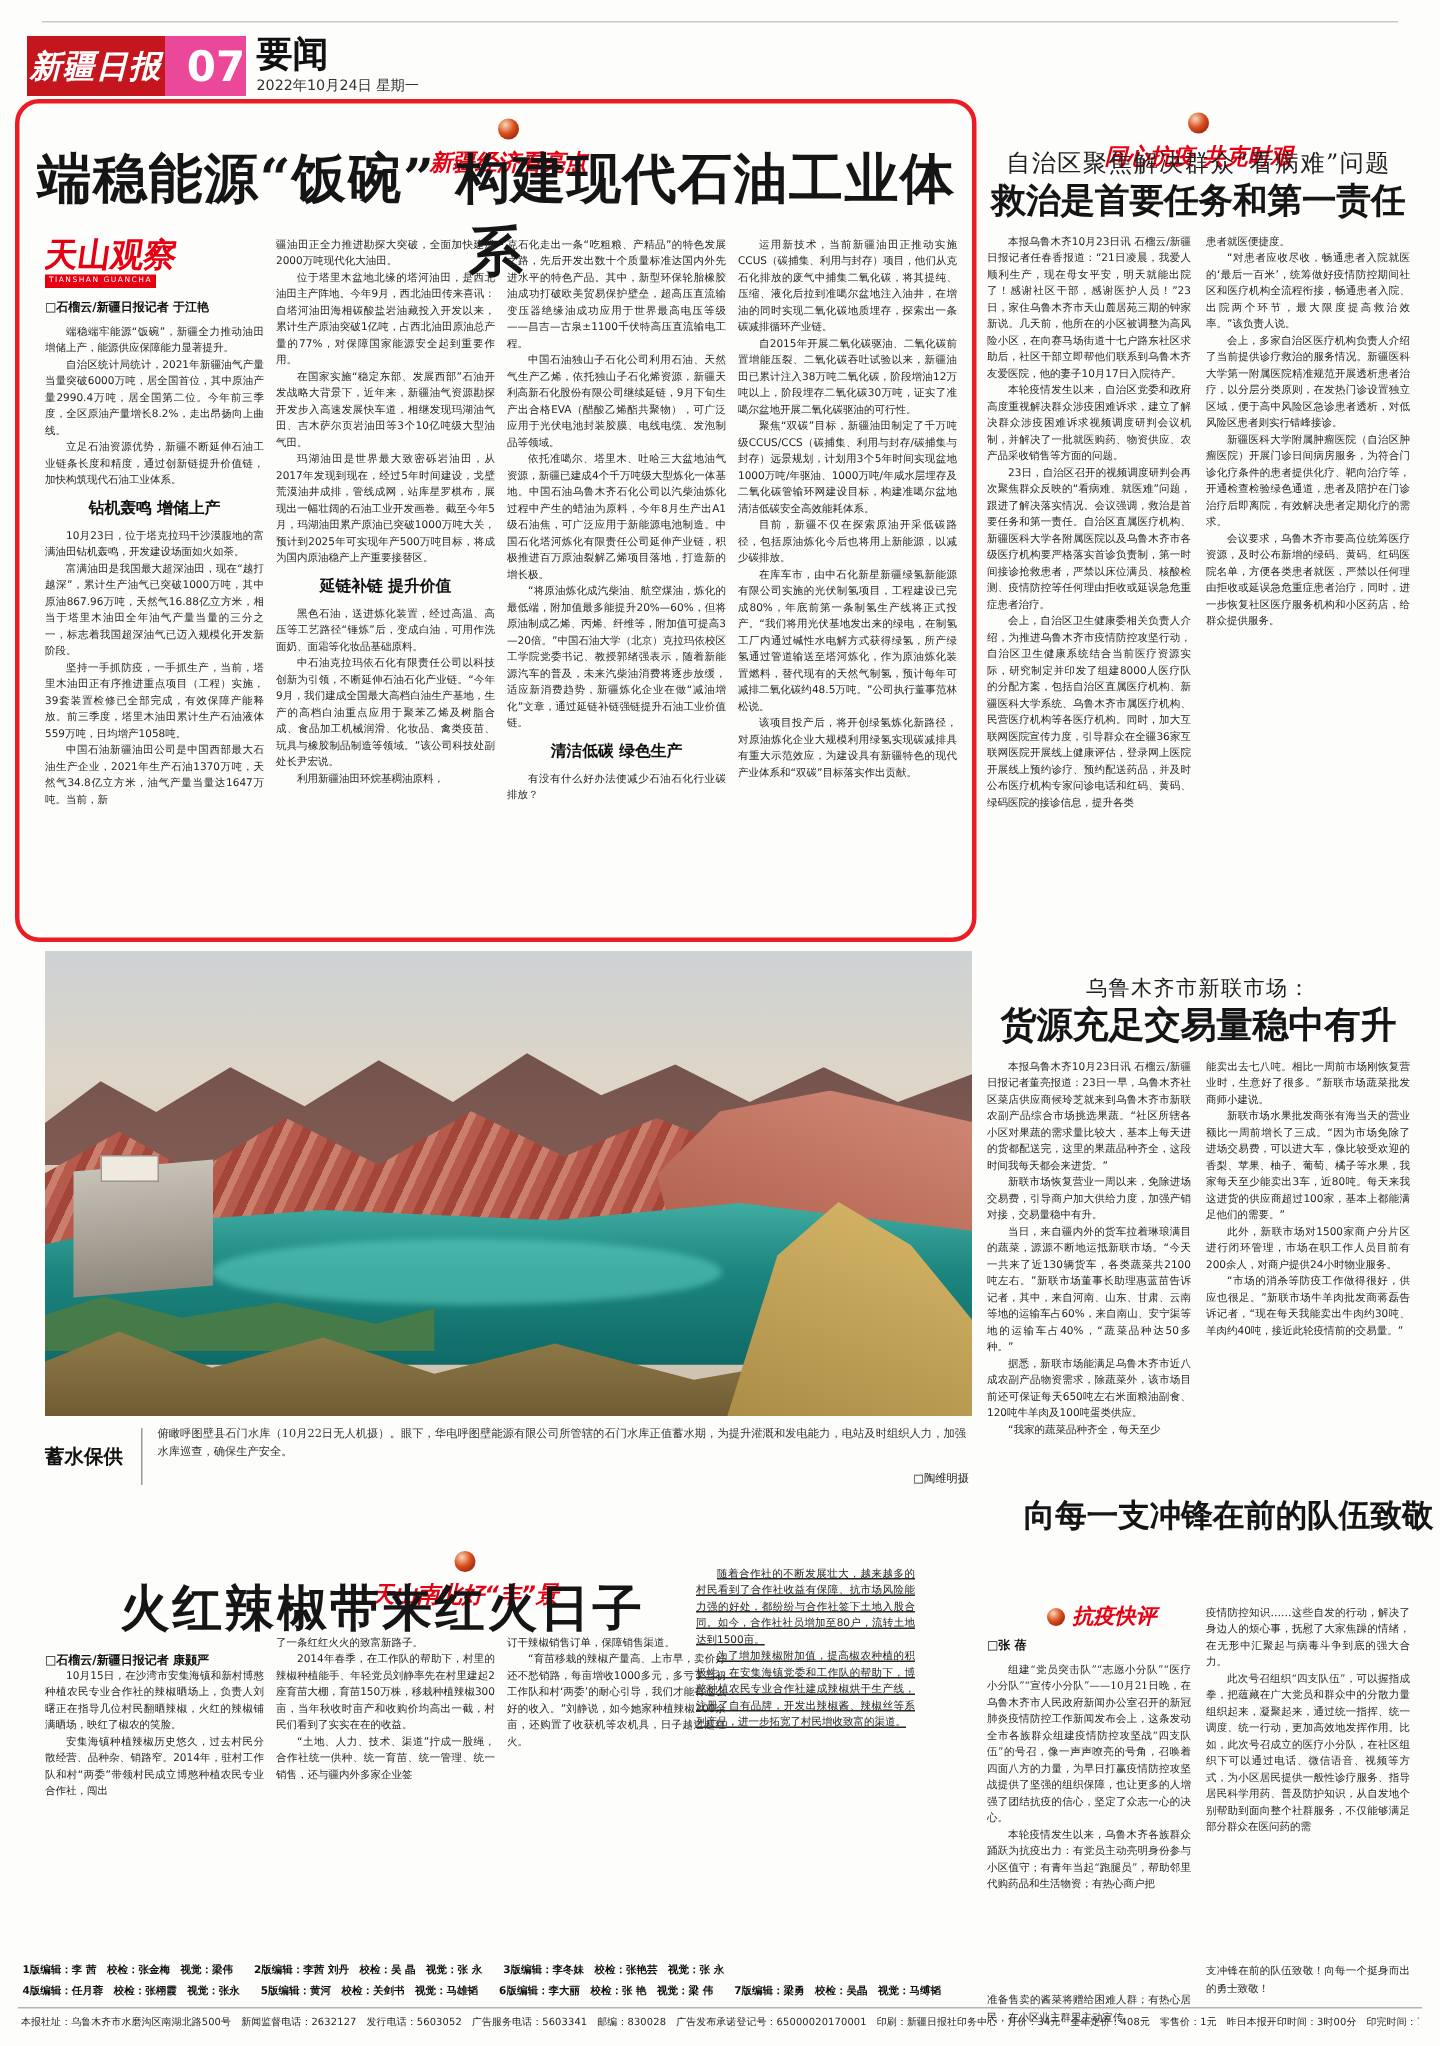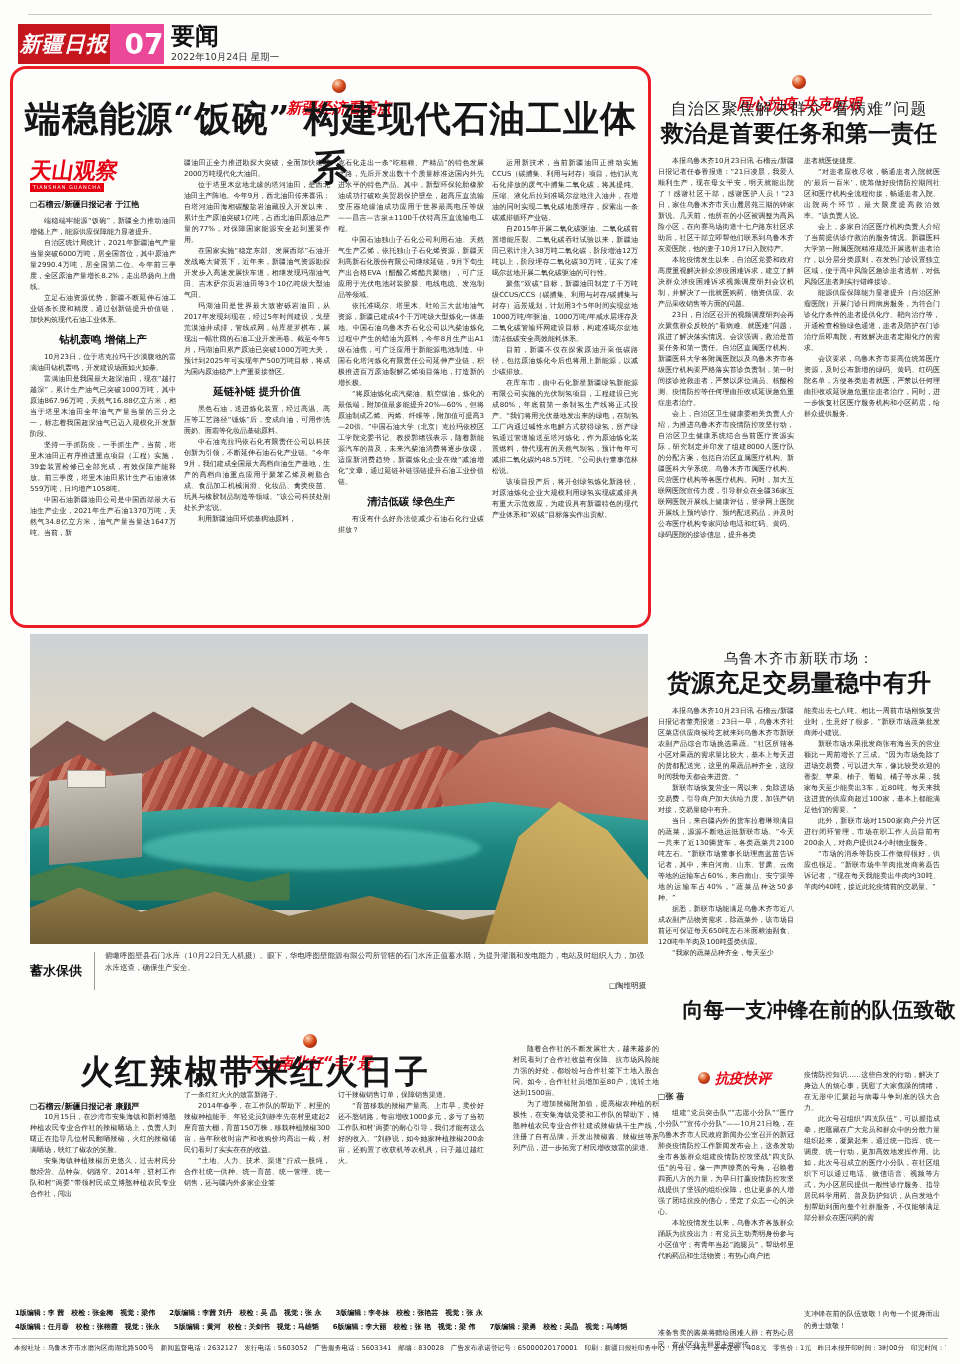--- a/index.html
+++ b/index.html
@@ -80,21 +80,21 @@
   .cap-body{flex:1;position:relative;font-size:7.5px;line-height:12px;color:#333;font-family:"DejaVu Serif",serif;
             text-align:justify;padding-right:4px;}
   .cap-credit{position:absolute;right:2px;bottom:0;font-size:7.5px;color:#222;}
   
   .hv-badge{left:140px;top:1034px;width:340px;}
   .hv-headline{left:30px;top:1050px;width:450px;font-size:33px;letter-spacing:2px;}
   .hv-byline{position:absolute;left:30px;top:1094px;width:300px;}
   .hc1{left:30px;top:1112px;width:146px;height:192px;}
   .hc2{left:184px;top:1090px;width:146px;height:214px;}
   .hc3{left:338px;top:1090px;width:146px;height:214px;}
-  .hc4{left:513px;top:1044px;width:146px;height:260px;}
+  .hc4{left:464px;top:1044px;width:146px;height:260px;text-decoration:underline;}
   
   .cm-headline{left:656px;top:996px;width:286px;font-size:21px;margin-left:20px;}
   .cmc1{left:658px;top:1070px;width:136px;height:232px;}
   .cmc2{left:804px;top:1070px;width:136px;height:232px;}
   .cm-badge-inline{display:flex;align-items:center;gap:5px;color:#e60012;font-weight:bold;font-style:italic;
        font-size:14px;margin:2px 0 4px 0;padding-left:40px;}
   .cm-badge-inline .badge-dot{width:12px;height:12px;}
   .cm-body{font-family:"DejaVu Serif",serif;}
   
   .credits{position:absolute;left:15px;top:1306px;width:628px;font-size:7px;line-height:14px;color:#111;font-weight:600;}
@@ -177,21 +177,21 @@
   <div class="col ec1">
       <p class="para">本报乌鲁木齐10月23日讯 石榴云/新疆日报记者任春香报道：“21日凌晨，我爱人顺利生产，现在母女平安，明天就能出院了！感谢社区干部，感谢医护人员！”23日，家住乌鲁木齐市天山麓居苑三期的钟家新说。几天前，他所在的小区被调整为高风险小区，在向赛马场街道十七户路东社区求助后，社区干部立即帮他们联系到乌鲁木齐友爱医院，他的妻子10月17日入院待产。</p>
       <p class="para">本轮疫情发生以来，自治区党委和政府高度重视解决群众涉疫困难诉求，建立了解决群众涉疫困难诉求视频调度研判会议机制，并解决了一批就医购药、物资供应、农产品采收销售等方面的问题。</p>
       <p class="para">23日，自治区召开的视频调度研判会再次聚焦群众反映的“看病难、就医难”问题，跟进了解决落实情况。会议强调，救治是首要任务和第一责任。自治区直属医疗机构、新疆医科大学各附属医院以及乌鲁木齐市各级医疗机构要严格落实首诊负责制，第一时间接诊抢救患者，严禁以床位满员、核酸检测、疫情防控等任何理由拒收或延误急危重症患者治疗。</p>
       <p class="para">会上，自治区卫生健康委相关负责人介绍，为推进乌鲁木齐市疫情防控攻坚行动，自治区卫生健康系统结合当前医疗资源实际，研究制定并印发了组建8000人医疗队的分配方案，包括自治区直属医疗机构、新疆医科大学系统、乌鲁木齐市属医疗机构、民营医疗机构等各医疗机构。同时，加大互联网医院宣传力度，引导群众在全疆36家互联网医院开展线上健康评估，登录网上医院开展线上预约诊疗、预约配送药品，并及时公布医疗机构专家问诊电话和红码、黄码、绿码医院的接诊信息，提升各类</p>
     </div>
   <div class="col ec2">
       <p class="para para-cont">患者就医便捷度。</p>
       <p class="para">“对患者应收尽收，畅通患者入院就医的‘最后一百米’，统筹做好疫情防控期间社区和医疗机构全流程衔接，畅通患者入院、出院两个环节，最大限度提高救治效率。”该负责人说。</p>
       <p class="para">会上，多家自治区医疗机构负责人介绍了当前提供诊疗救治的服务情况。新疆医科大学第一附属医院精准规范开展透析患者治疗，以分层分类原则，在发热门诊设置独立区域，便于高中风险区急诊患者透析，对低风险区患者则实行错峰接诊。</p>
-      <p class="para">能源供应保障能力显著提升（自治区肿瘤医院）开展门诊日间病房服务，为符合门诊化疗条件的患者提供化疗、靶向治疗等，开通检查检验绿色通道，患者及陪护在门诊治疗后即离院，有效解决患者定期化疗的需求。</p>
+      <p class="para">新疆医科大学附属肿瘤医院（自治区肿瘤医院）开展门诊日间病房服务，为符合门诊化疗条件的患者提供化疗、靶向治疗等，开通检查检验绿色通道，患者及陪护在门诊治疗后即离院，有效解决患者定期化疗的需求。</p>
       <p class="para">会议要求，乌鲁木齐市要高位统筹医疗资源，及时公布新增的绿码、黄码、红码医院名单，方便各类患者就医，严禁以任何理由拒收或延误急危重症患者治疗，同时，进一步恢复社区医疗服务机构和小区药店，给群众提供服务。</p>
     </div>
 
   <div class="kicker mk-kicker">乌鲁木齐市新联市场：</div>
   <h2 class="headline mk-headline">货源充足交易量稳中有升</h2>
   <div class="col mc1">
       <p class="para">本报乌鲁木齐10月23日讯 石榴云/新疆日报记者董亮报道：23日一早，乌鲁木齐社区菜店供应商候玲芝就来到乌鲁木齐市新联农副产品综合市场挑选果蔬。“社区所辖各小区对果蔬的需求量比较大，基本上每天进的货都配送完，这里的果蔬品种齐全，这段时间我每天都会来进货。”</p>
       <p class="para">新联市场恢复营业一周以来，免除进场交易费，引导商户加大供给力度，加强产销对接，交易量稳中有升。</p>
       <p class="para">当日，来自疆内外的货车拉着琳琅满目的蔬菜，源源不断地运抵新联市场。“今天一共来了近130辆货车，各类蔬菜共2100吨左右。”新联市场董事长助理惠蓝苗告诉记者，其中，来自河南、山东、甘肃、云南等地的运输车占60%，来自南山、安宁渠等地的运输车占40%，“蔬菜品种达50多种。”</p>
       <p class="para">据悉，新联市场能满足乌鲁木齐市近八成农副产品物资需求，除蔬菜外，该市场目前还可保证每天650吨左右米面粮油副食、120吨牛羊肉及100吨蛋类供应。</p>

